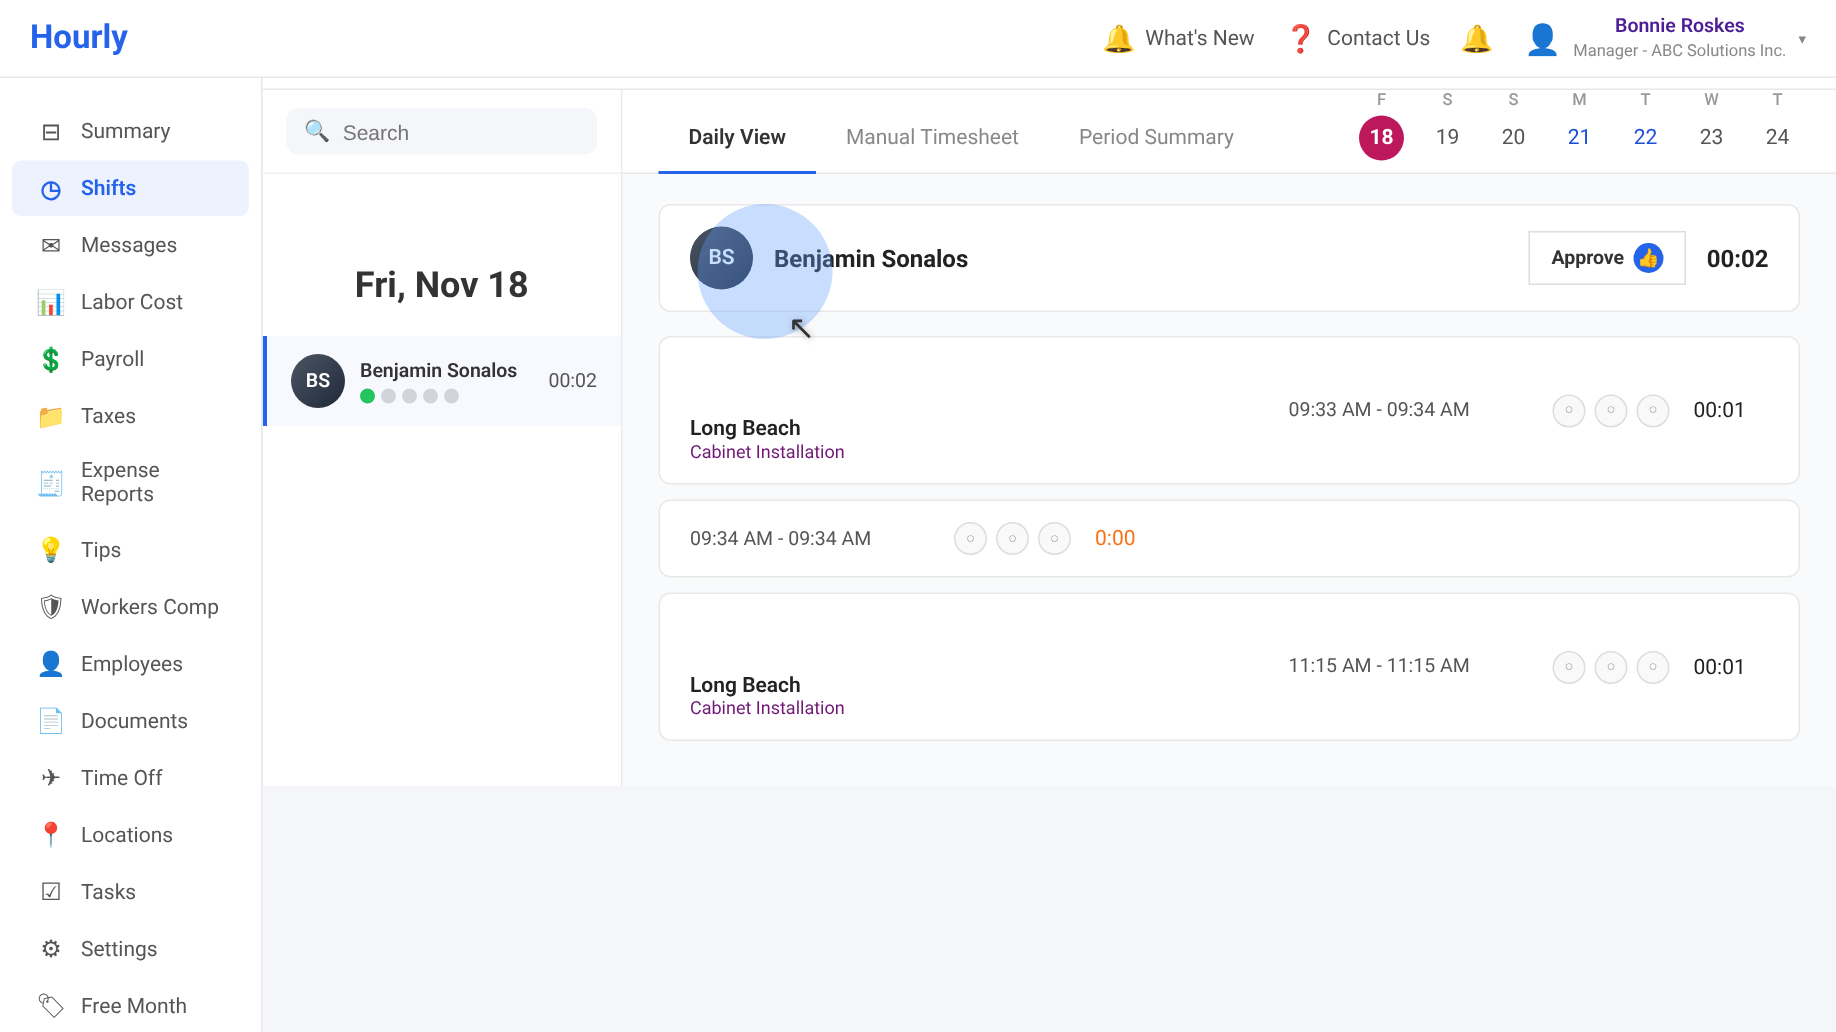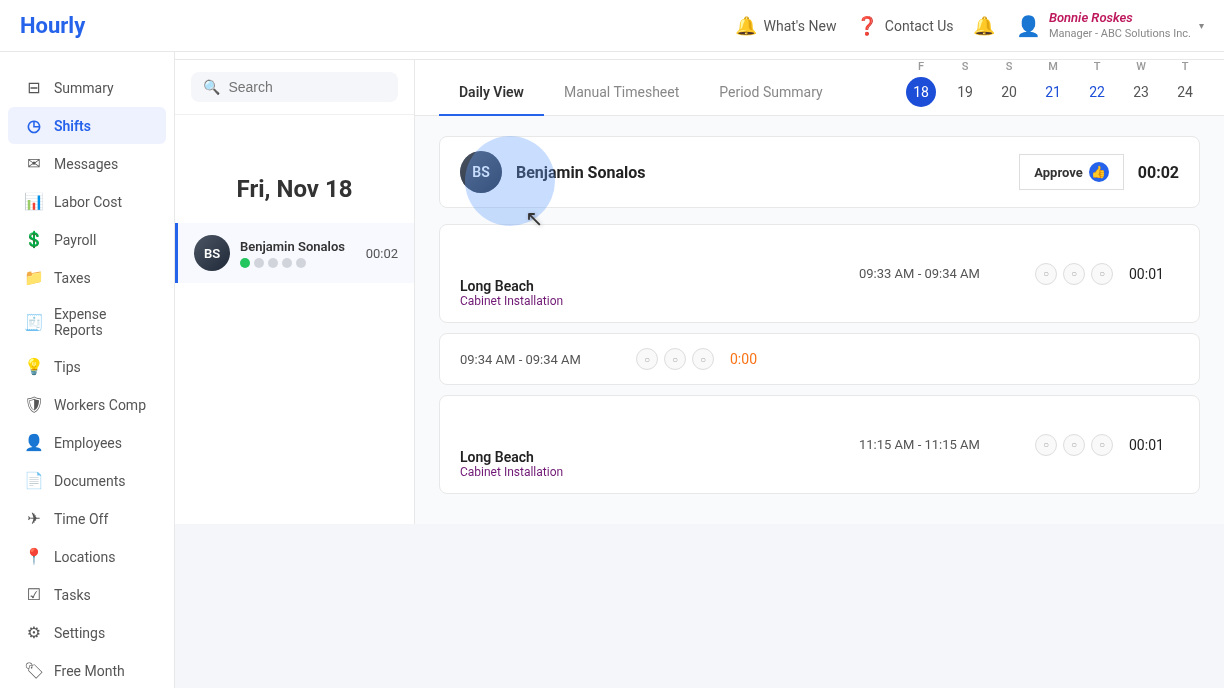--- a/index.html
+++ b/index.html
@@ -1,31 +1,31 @@
 <!DOCTYPE html>
 <html><head>
   <meta charset="utf-8">
   <style>
     * { box-sizing: border-box; margin: 0; padding: 0; }
     body { font-family: -apple-system, BlinkMacSystemFont, 'Segoe UI', Roboto, sans-serif; background: #f5f6fa; color: #333; font-size: 14px; }
 
     
     .top-nav {
       display: flex; align-items: center; background: #fff; border-bottom: 1px solid #e8e8e8;
-      padding: 0 20px; height: 52px; position: fixed; top: 0; left: 0; right: 0; z-index: 100;
+      padding: 0 20px; height: 52px; position: fixed; top: 0; left: 0; right: 0; z-index: 100; text-align: center;
     }
     .logo { font-size: 22px; font-weight: 700; color: #2563eb; margin-right: auto; }
     .nav-actions { display: flex; align-items: center; gap: 20px; }
     .nav-action-item { display: flex; align-items: center; gap: 6px; color: #555; cursor: pointer; font-size: 14px; }
     .nav-icon { font-size: 18px; }
     .bell-icon { font-size: 18px; cursor: pointer; color: #555; }
     .user-section { display: flex; align-items: center; gap: 8px; cursor: pointer; }
     .user-avatar-icon { font-size: 20px; color: #555; }
     .user-info { line-height: 1.3; }
-    .user-name { font-weight: 600; font-size: 13px; color: #be185d; font-style: italic; }
+    .user-name { font-weight: 600; font-size: 13px; color: #4c1d95; }
     .user-role { font-size: 11px; color: #888; }
     .chevron-down { color: #888; font-size: 10px; }
 
     
     .sidebar {
       width: 175px; background: #fff; border-right: 1px solid #e8e8e8;
       padding: 16px 0; overflow-y: auto; flex-shrink: 0;
       position: fixed; top: 52px; bottom: 0; left: 0;
     }
     .sidebar-item {
@@ -105,21 +105,21 @@
     .tab {
       padding: 14px 20px; cursor: pointer; font-size: 14px; color: #888; border-bottom: 2px solid transparent; margin-bottom: -1px;
     }
     .tab.active { color: #333; font-weight: 600; border-bottom: 2px solid #2563eb; }
 
     
     .calendar-strip { display: flex; align-items: center; background: #fff; padding: 12px 24px; border-bottom: 1px solid #e8e8e8; gap: 20px; }
     .cal-day { display: flex; flex-direction: column; align-items: center; gap: 4px; cursor: pointer; }
     .cal-day-letter { font-size: 11px; color: #999; font-weight: 500; }
     .cal-day-num { font-size: 14px; color: #555; width: 30px; height: 30px; display: flex; align-items: center; justify-content: center; border-radius: 50%; }
-    .cal-day-num.today { background: #1d4ed8; color: #fff; font-weight: 400; }
+    .cal-day-num.today { background: #be185d; color: #fff; font-weight: 700; }
     .cal-day-num.red { color: #1d4ed8; }
 
     
     .shift-detail { flex: 1; overflow-y: auto; padding: 20px 24px; }
     .shift-header-row {
       display: flex; align-items: center; background: #fff; border-radius: 8px;
       padding: 14px 20px; margin-bottom: 16px; border: 1px solid #e8e8e8; gap: 14px;
     }
     .shift-avatar { width: 42px; height: 42px; border-radius: 50%; background: #6b7280; display: flex; align-items: center; justify-content: center; overflow: hidden; }
     .shift-name { font-size: 16px; font-weight: 700; color: #222; flex: 1; }

